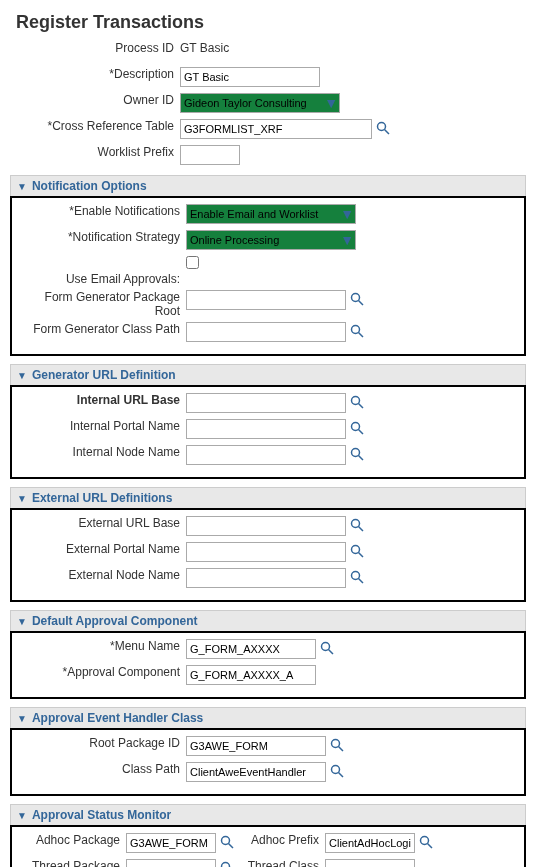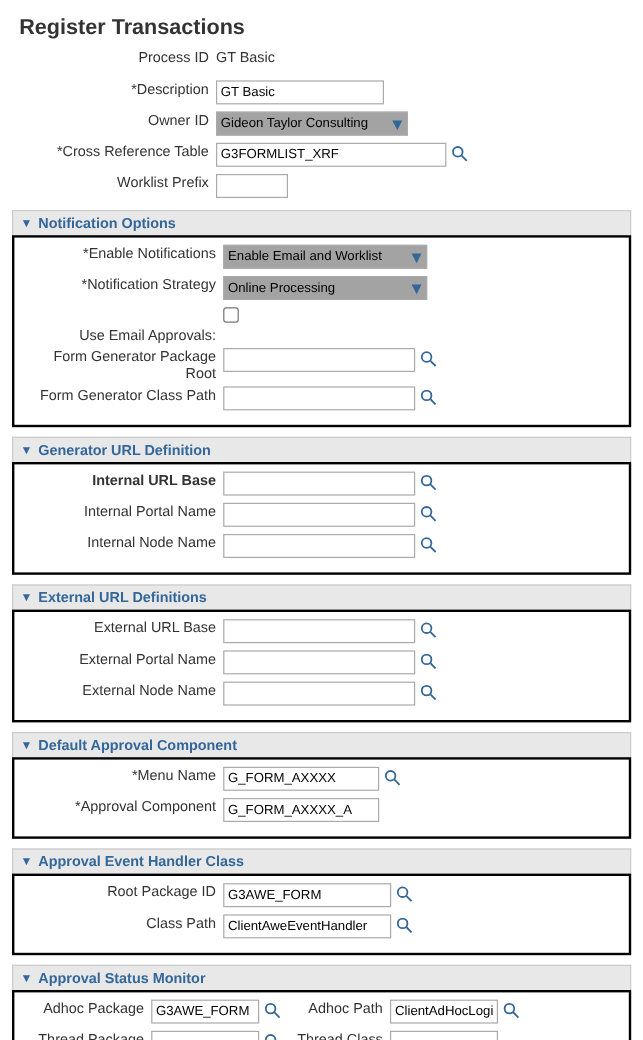--- a/index.html
+++ b/index.html
@@ -47,21 +47,21 @@
       height: 13px;
     }
     .select-wrapper {
       position: relative;
       display: inline-block;
     }
     select {
       border: 1px solid #aaa;
       height: 20px;
       font-size: 11px;
-      background: #a3a3a3;
+      background: #15803d;
       padding: 0 18px 0 3px;
       appearance: none;
       -webkit-appearance: none;
       cursor: pointer;
     }
     .select-arrow {
       position: absolute;
       right: 2px;
       top: 50%;
       transform: translateY(-50%);
@@ -332,21 +332,21 @@
   <div class="section-body">
     <div class="form-row" style="flex-wrap:wrap;">
       <div class="form-label" style="width:110px;">Adhoc Package</div>
       <input type="text" style="width: 90px;" value="G3AWE_FORM">
       <span class="search-icon">
         <svg viewBox="0 0 14 14" fill="none">
             <circle cx="5.5" cy="5.5" r="4" stroke="#336699" stroke-width="1.5"></circle>
             <line x1="8.5" y1="8.5" x2="13" y2="13" stroke="#336699" stroke-width="1.5"></line>
           </svg>
       </span>
-      <div class="form-label" style="width:85px; margin-left:4px;">Adhoc Path</div>
+      <div class="form-label" style="width:85px; margin-left:4px;">Adhoc Prefix</div>
       <input type="text" style="width: 90px;" value="ClientAdHocLogic">
       <span class="search-icon">
         <svg viewBox="0 0 14 14" fill="none">
             <circle cx="5.5" cy="5.5" r="4" stroke="#336699" stroke-width="1.5"></circle>
             <line x1="8.5" y1="8.5" x2="13" y2="13" stroke="#336699" stroke-width="1.5"></line>
           </svg>
       </span>
     </div>
     <div class="form-row" style="flex-wrap:wrap;">
       <div class="form-label" style="width:110px;">Thread Package</div>

